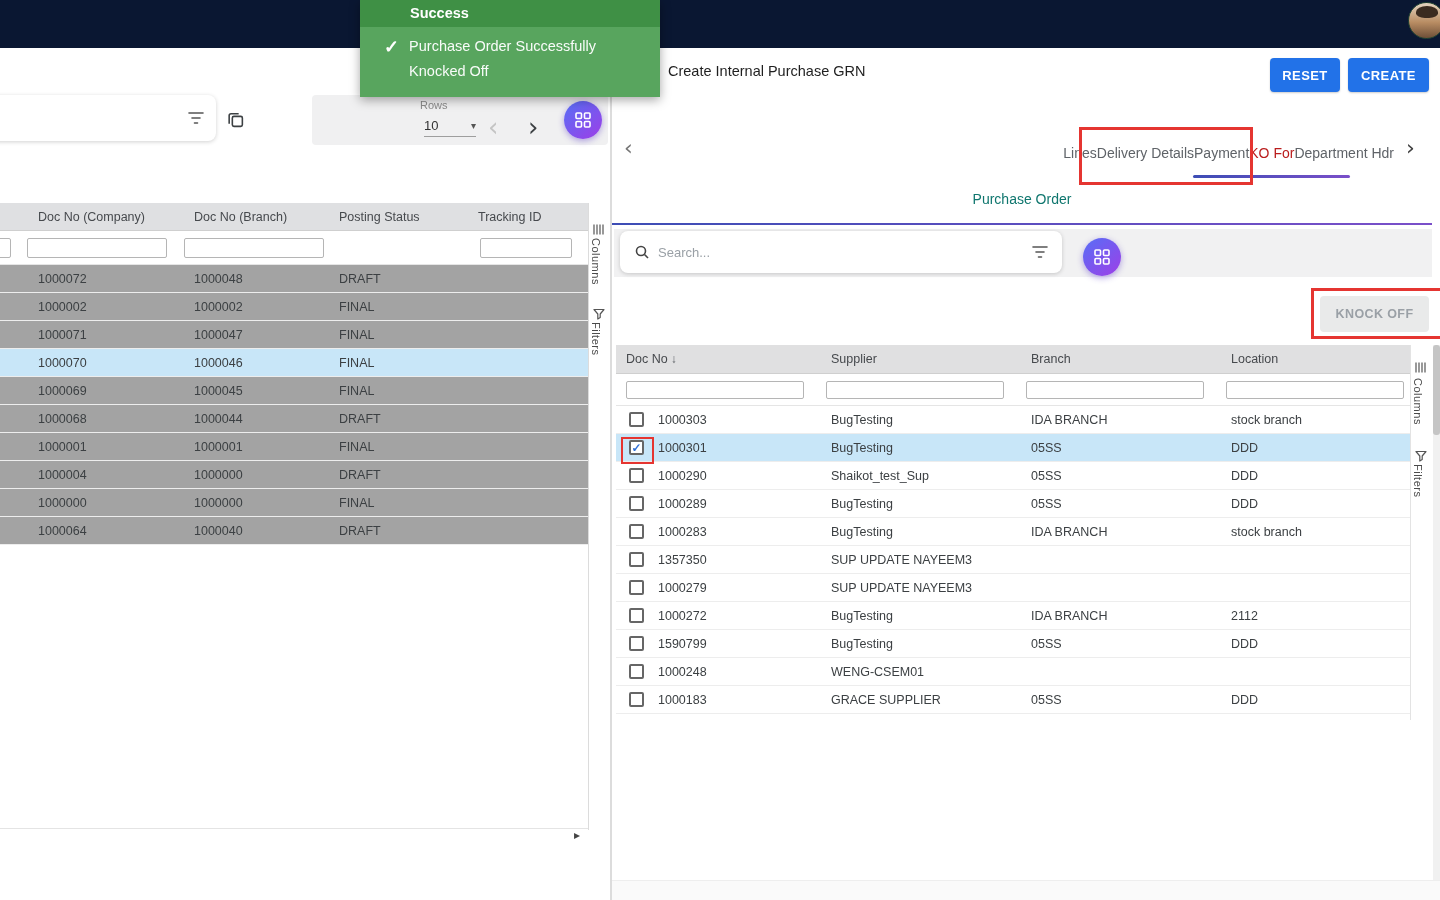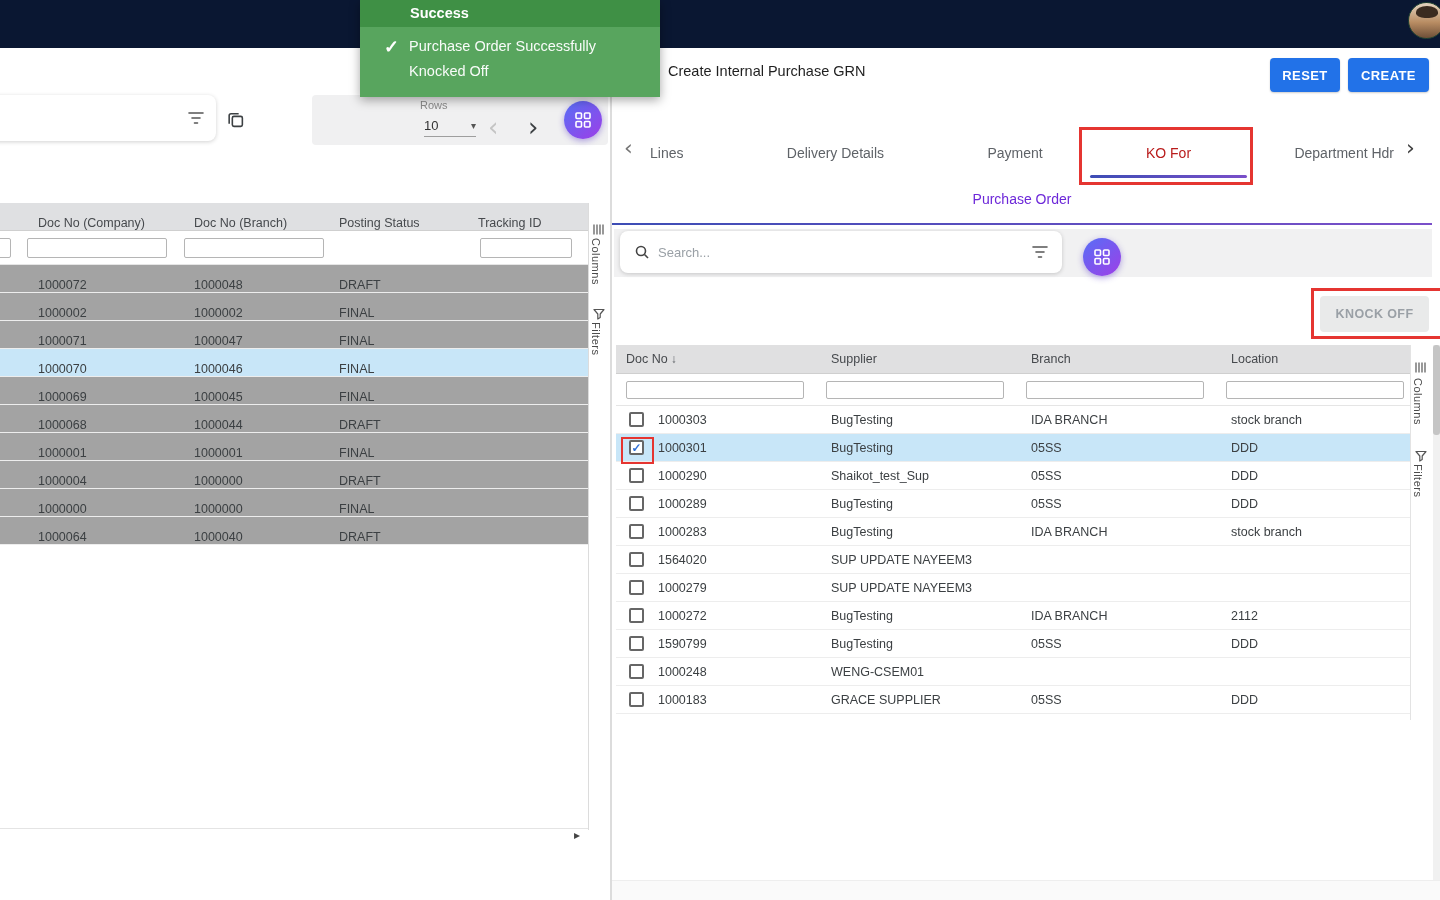--- a/index.html
+++ b/index.html
@@ -31,21 +31,21 @@
   .bare-input{border:none;outline:none;font-size:13px;color:#333;background:transparent;flex:1;min-width:0}
   .bare-input::placeholder{color:#9aa0a6}
   .fin{position:absolute;border:1px solid #b5b5b5;border-radius:2px;background:#fff;padding:0 4px;font-size:12px;outline:none}
 
   
   .chev{font-size:26px;line-height:1;background:none;border:none;cursor:pointer;font-family:"DejaVu Sans",sans-serif}
   .small-label{font-size:11px;color:#8a8a8a}
   .vlabel{writing-mode:vertical-rl;font-size:11px;color:#4a4a4a;letter-spacing:.5px;cursor:pointer}
 
   
-  .lhead,.lrow{display:flex;align-items:flex-end}
+  .lhead,.lrow{display:flex;align-items:center}
   .lhead{background:#dfe0e2;border-bottom:1px solid #cfcfcf}
   .lrow{height:28px;border-bottom:1px solid #ededed;background:#a3a3a3;font-size:12.5px;cursor:pointer}
   .lrow.sel{background:#c8e6f8}
   .lc{padding-left:18px;white-space:nowrap;overflow:hidden}
   .lc.g{width:20px;padding:0}
   .lc.c1{width:156px}.lc.c2{width:145px}.lc.c3{width:139px}.lc.c4{width:128px}
   .hcell{font-size:12.5px;color:#46494d}
 
   
   .rhead,.rrow{display:flex;align-items:center}
@@ -56,21 +56,21 @@
   .rc1{width:205px;display:flex;align-items:center;gap:14px;padding-left:13px}
   .rc1h{width:205px;display:flex;align-items:flex-start;gap:3px;padding-left:10px}
   .rc2{width:200px;padding-left:10px}
   .rc3{width:200px;padding-left:10px}
   .rc4{width:189px;padding-left:10px}
   .cb{width:15px;height:15px;border:2px solid #666;border-radius:2px;background:#fff;flex:none;display:flex;align-items:center;justify-content:center;cursor:pointer}
   .cb span{font-size:12px;font-weight:700;color:#2f6fd6;line-height:1}
   .sort{font-size:12px;color:#5f6368}
 
   
-  .tabs{display:flex;justify-content:space-between;align-items:center}
+  .tabs{display:flex;justify-content:flex-end;align-items:center}
   .tab{position:relative;height:50px;display:flex;align-items:center;font-size:14px;color:#5f6368;cursor:pointer;background:none;border:none;font-family:inherit}
   .tab.active{color:#b91c1c}
   .tab.active::after{content:"";position:absolute;left:-56px;right:-56px;bottom:0;height:3px;border-radius:2px;background:linear-gradient(90deg,#3d4db5,#7a4fc9)}
 
   .annot{border:3px solid #e53531;z-index:60;pointer-events:none}
   .line{background:#dcdcdc}
 </style>
 </head>
 <body>
 
@@ -236,21 +236,21 @@
   <button class="abs chev" style="left:624px;top:137px;font-size:22px;color:#757575">‹</button>
   <div class="abs tabs" style="left:650px;top:128px;width:744px;height:50px">
     <button class="tab">Lines</button>
     <button class="tab">Delivery Details</button>
     <button class="tab">Payment</button>
     <button class="tab active">KO For</button>
     <button class="tab">Department Hdr</button>
   </div>
   <button class="abs chev" style="left:1406px;top:137px;font-size:22px;color:#424242">›</button>
 
-  <div class="abs" style="left:612px;top:191px;width:820px;text-align:center;font-size:14px;color:#6d28d9;cursor:pointer">Purchase Order</div>
+  <div class="abs" style="left:612px;top:191px;width:820px;text-align:center;font-size:14px;color:#0f766e;cursor:pointer">Purchase Order</div>
   <div class="abs" style="left:612px;top:223px;width:820px;height:2px;background:linear-gradient(90deg,#3d4db5,#7a4fc9)"></div>
 
   <div class="abs" style="left:614px;top:229px;width:818px;height:48px;background:#f1f1f2"></div>
   <div class="abs card" style="left:620px;top:231px;width:442px;height:42px;padding:10px 14px;gap:8px">
     <span class="icon-btn">
       <svg width="16" height="16" viewBox="0 0 16 16">
           <circle cx="7" cy="7" r="4.5" fill="none" stroke="#444" stroke-width="1.6"></circle>
           <path d="M10.5 10.5 L14 14" stroke="#444" stroke-width="1.6"></path>
         </svg>
     </span>
@@ -334,21 +334,21 @@
         <div class="cb"></div>
         <span>1000283</span>
       </div>
       <div class="rc rc2">BugTesting</div>
       <div class="rc rc3">IDA BRANCH</div>
       <div class="rc rc4">stock branch</div>
     </div>
     <div class="rrow">
       <div class="rc rc1">
         <div class="cb"></div>
-        <span>1564020</span>
+        <span>1357350</span>
       </div>
       <div class="rc rc2">SUP UPDATE NAYEEM3</div>
       <div class="rc rc3"></div>
       <div class="rc rc4"></div>
     </div>
     <div class="rrow">
       <div class="rc rc1">
         <div class="cb"></div>
         <span>1000279</span>
       </div>

